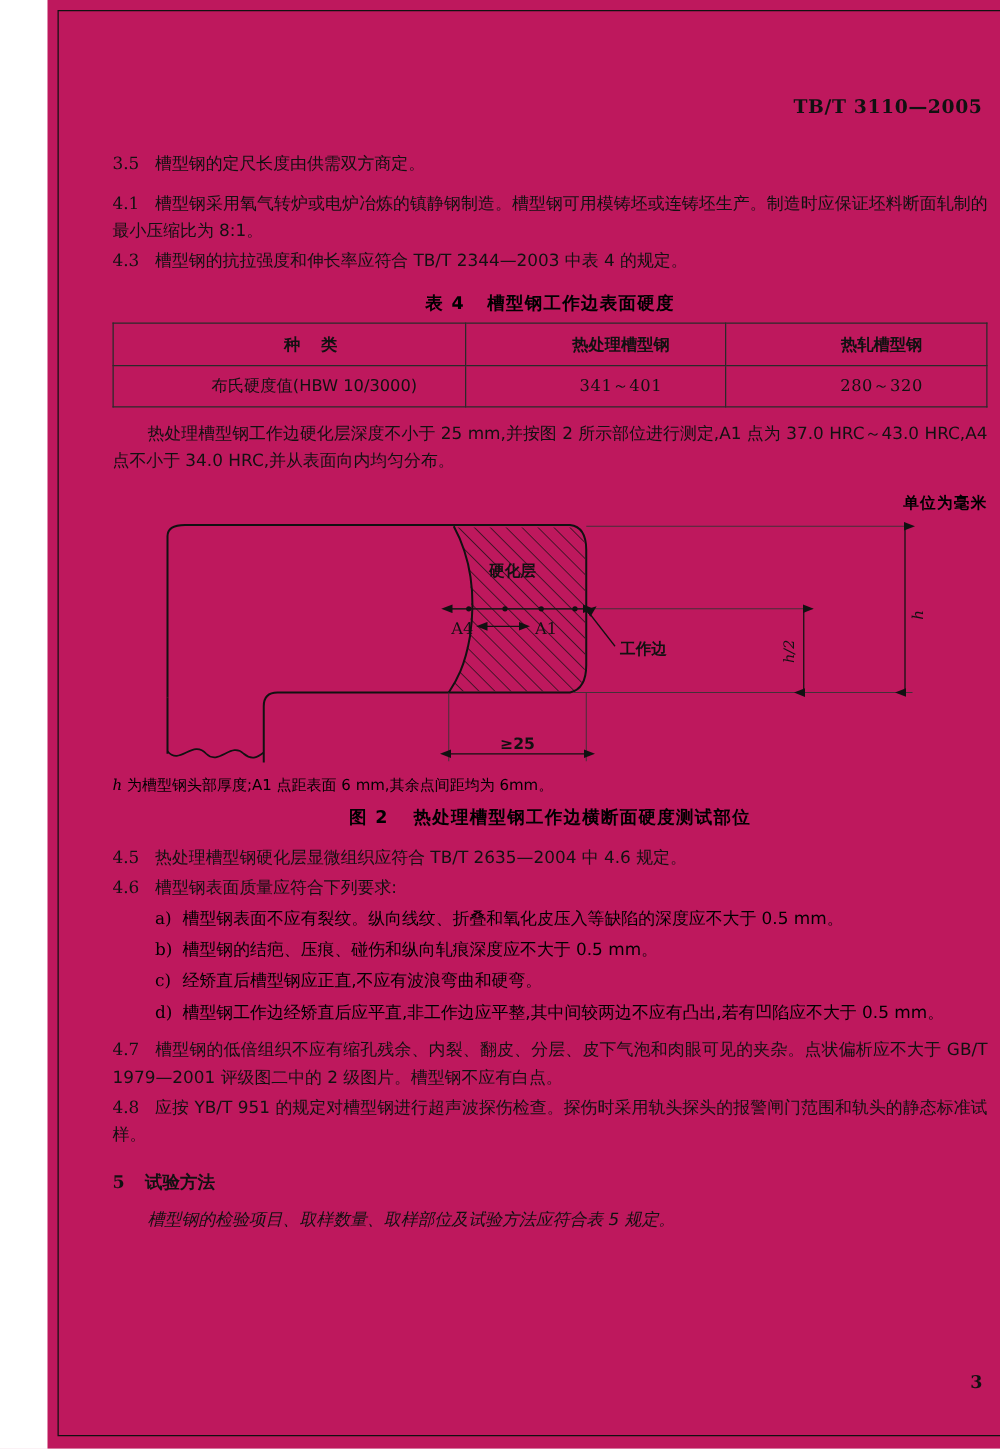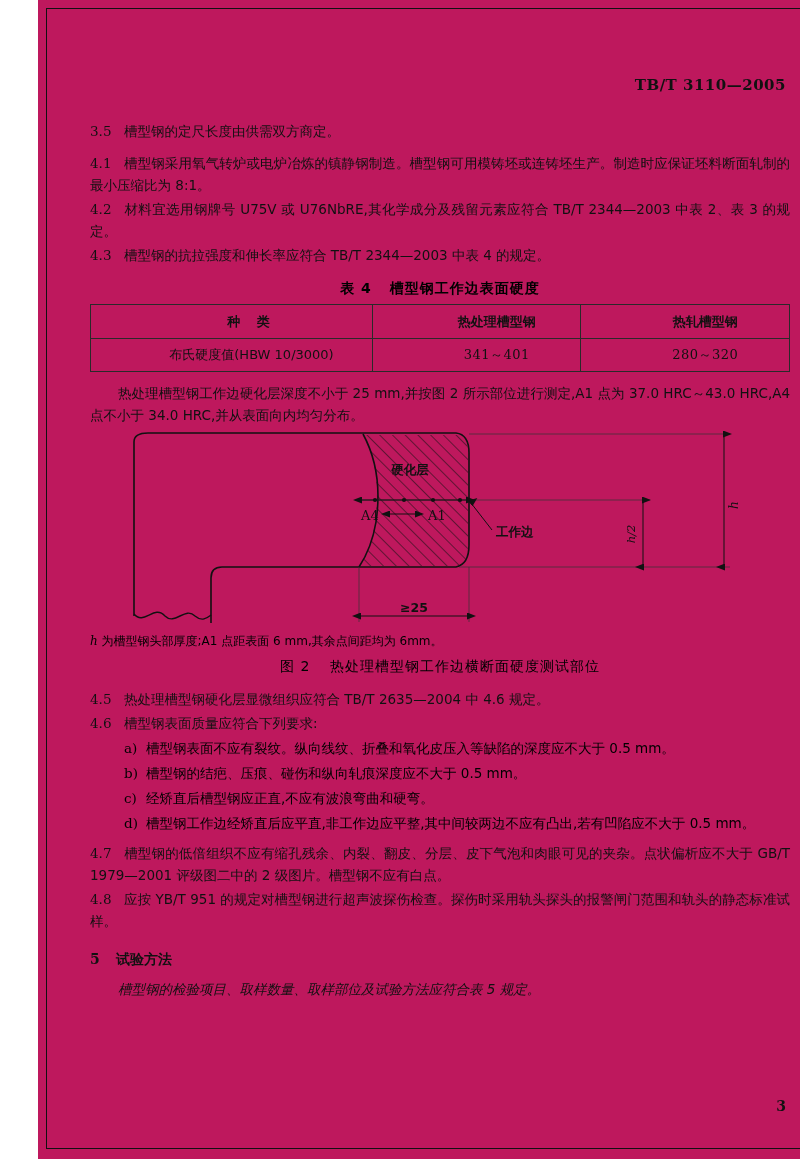--- a/index.html
+++ b/index.html
@@ -145,21 +145,21 @@
   .fig-note {
     font-size: 12px;
     margin-top: 6px;
     line-height: 18px;
   }
   .fig-note i {
     font-family: "DejaVu Serif", "Liberation Serif", serif;
   }
   .fig-caption {
     text-align: center;
-    font-weight: normal;
+    font-weight: bold;
     font-size: 14px;
     margin-top: 8px;
     letter-spacing: 1px;
   }
   .fig-caption .capnum { margin-right: 14px; }
 
   
   .page-number {
     position: absolute;
     right: 52px;
@@ -183,23 +183,20 @@
 
     <div class="para clause">
       <span class="num">3.5</span><span>槽型钢的定尺长度由供需双方商定。</span>
     </div>
 
 
     <div class="para clause">
       <span class="num">4.1</span><span>槽型钢采用氧气转炉或电炉冶炼的镇静钢制造。槽型钢可用模铸坯或连铸坯生产。制造时应保证坯料断面轧制的最小压缩比为 8:1。</span>
     </div>
 
-    <div class="para clause" style="margin-top:2px;">
-      <span class="num">4.2</span><span>材料宜选用钢牌号 U75V 或 U76NbRE,其化学成分及残留元素应符合 TB/T 2344—2003 中表 2、表 3 的规定。</span>
-    </div>
 
     <div class="para clause" style="margin-top:2px;">
       <span class="num">4.3</span><span>槽型钢的抗拉强度和伸长率应符合 TB/T 2344—2003 中表 4 的规定。</span>
     </div>
 
 
     <div class="table-caption">
       <span class="capnum">表 4</span>
       <span style="margin-left:12px;">槽型钢工作边表面硬度</span>
     </div>
@@ -214,20 +211,21 @@
       <tr>
         <td class="c1">布氏硬度值(HBW 10/3000)</td>
         <td class="c2 mono-num">341～401</td>
         <td class="c3 mono-num">280～320</td>
       </tr>
     </tbody>
       </table>
 
     <div class="para" style="margin-top:10px; text-indent:28px;">热处理槽型钢工作边硬化层深度不小于 25 mm,并按图 2 所示部位进行测定,A1 点为 37.0 HRC～43.0 HRC,A4 点不小于 34.0 HRC,并从表面向内均匀分布。</div>
 
+    <div class="unit-note">单位为毫米</div>
 
     <div class="figure-box">
       <svg width="700" height="200" viewBox="0 0 700 200">
         <defs>
           <pattern id="hatch" width="9" height="9" patternTransform="rotate(-45)" patternUnits="userSpaceOnUse">
             <line x1="0" y1="0" x2="0" y2="9" stroke="#111" stroke-width="1.1"></line>
           </pattern>
           <marker id="arrL" markerWidth="9" markerHeight="7" refX="8" refY="3.5" orient="auto">
             <polygon points="9,0 9,7 0,3.5" fill="#111"></polygon>
           </marker>

